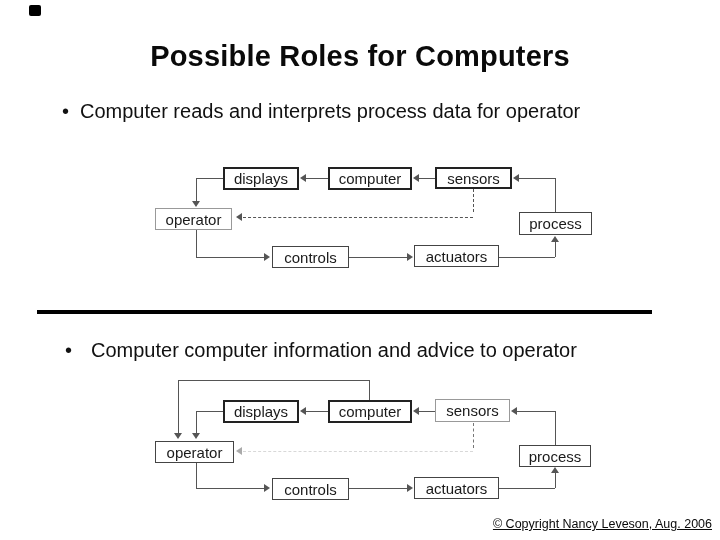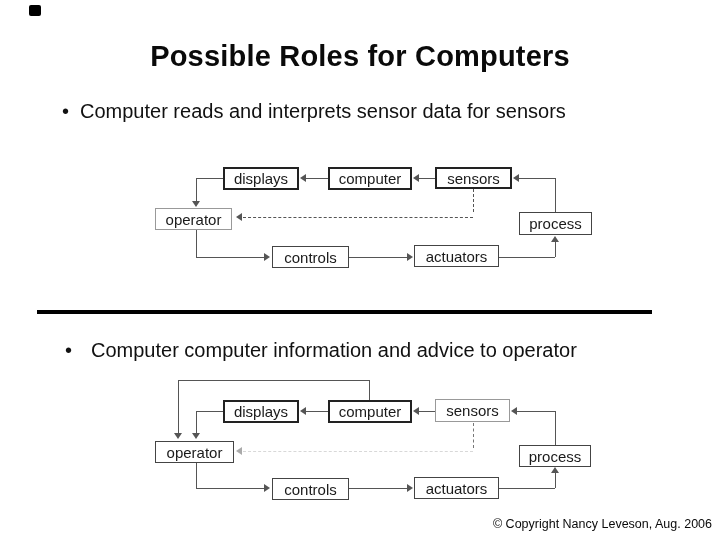--- a/index.html
+++ b/index.html
@@ -12,21 +12,21 @@
     position:absolute;left:0;top:40px;width:720px;text-align:center;
     font-size:29px;font-weight:bold;color:#0a0a0a;letter-spacing:0.2px;
   }
   .bullet-row{position:absolute;display:flex;font-size:20px;color:#111;white-space:nowrap;}
   .bullet-row.b1{left:62px;top:100px;}
   .bullet-row.b2{left:65px;top:339px;}
   .bullet-dot{display:inline-block;width:18px;}
   .b2 .bullet-dot{width:26px;}
   .divider{position:absolute;left:37px;top:310px;width:615px;height:4px;background:#000;}
   .copyright{
-    position:absolute;right:8px;top:517px;font-size:12.5px;color:#0a0a0a;white-space:nowrap;
+    position:absolute;right:8px;top:517px;font-size:12.5px;color:#0a0a0a;white-space:nowrap;text-decoration:underline;
   }
   .diagram{position:absolute;left:12px;top:0;width:720px;height:492px;}
   .node{
     position:absolute;box-sizing:border-box;background:#fff;border:1px solid #444;
     display:flex;align-items:center;justify-content:center;
     font-size:15px;color:#1a1a1a;white-space:nowrap;
   }
   .node-bold{border:2px solid #222;}
   .node-light{border-color:#999;}
   .seg{position:absolute;}
@@ -35,21 +35,21 @@
 </head>
 <body>
 
 <div id="slide">
   <div class="corner-marker"></div>
 
   <div class="slide-title">Possible Roles for Computers</div>
 
   <div class="bullet-row b1">
     <span class="bullet-dot">•</span>
-    <span>Computer reads and interprets sensor data for sensors</span>
+    <span>Computer reads and interprets process data for operator</span>
   </div>
 
   <div class="divider"></div>
 
   <div class="bullet-row b2">
     <span class="bullet-dot">•</span>
     <span>Computer computer information and advice to operator</span>
   </div>
 
   <div class="copyright">© Copyright Nancy Leveson, Aug. 2006</div>

